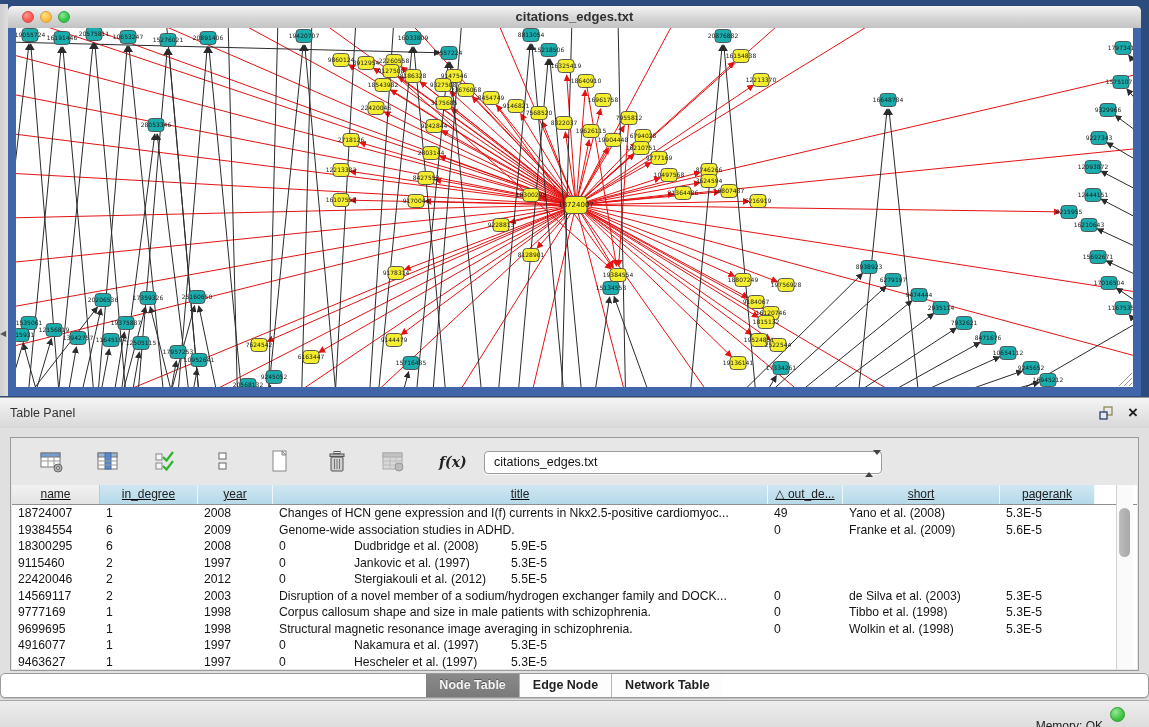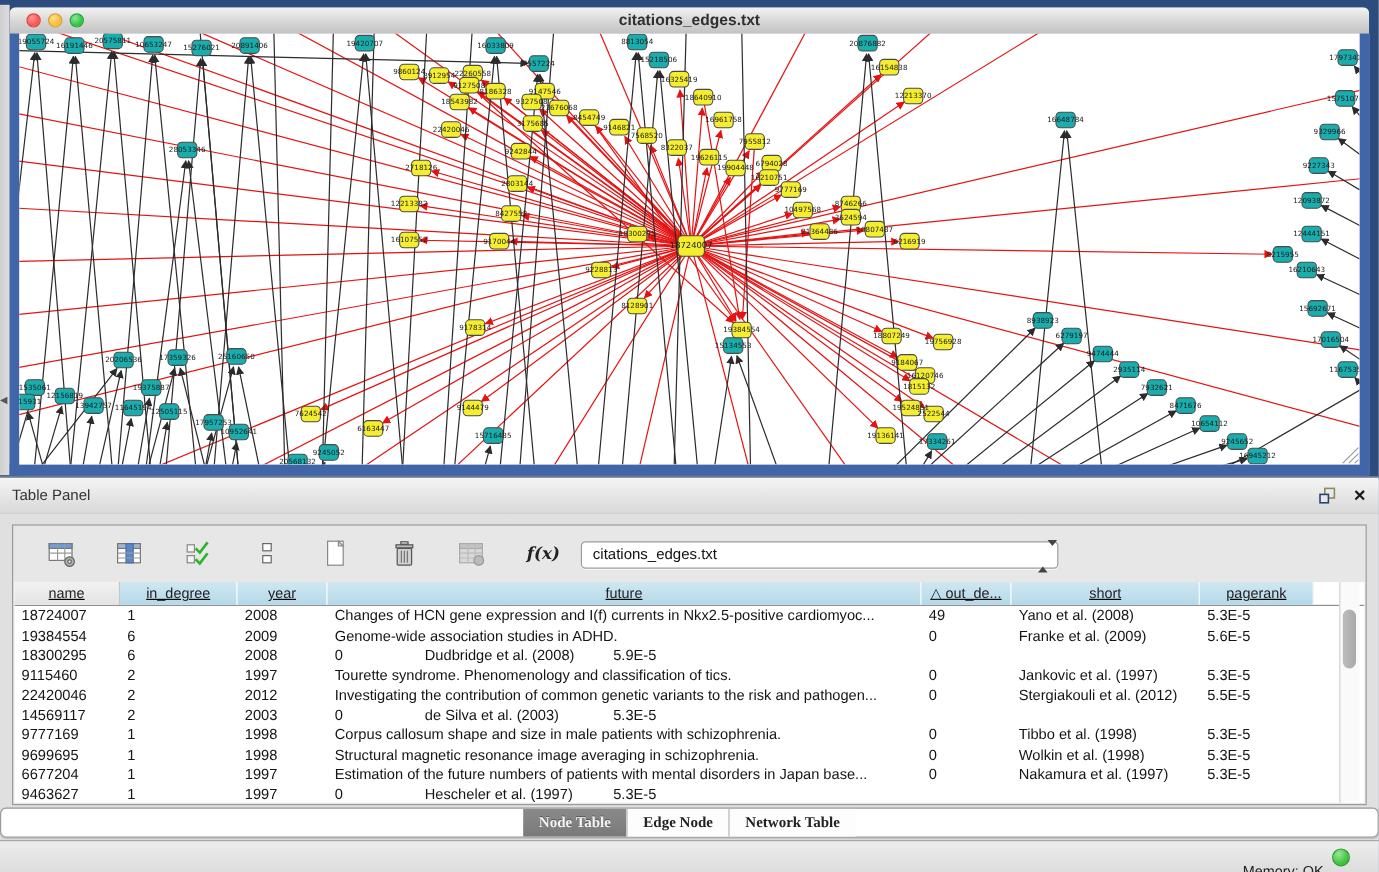--- a/index.html
+++ b/index.html
@@ -70,21 +70,21 @@
     overflow:hidden;white-space:nowrap;}
   .col0{width:88px;} .col1{width:98px;} .col2{width:75px;} .col3{width:495px;}
   .col4{width:75px;} .col5{width:157px;} .col6{width:95px;}
   #vscroll{left:1116px;top:485px;width:16px;height:184px;background:#fafafa;border-left:1px solid #d2d2d2;}
   #vthumb{left:2px;top:23px;width:11px;height:49px;background:linear-gradient(90deg,#bdbdbd,#a8a8a8);
     border-radius:6px;cursor:pointer;}
 
   
   #table-tabs{left:0;top:673px;width:1149px;height:23px;display:flex;justify-content:center;}
   .seg{height:39px;line-height:22px;padding:0 13px;font-size:12.5px;font-weight:bold;color:#222;
-    background:#fdfdfd;border-left:1px solid #b5b5b5;cursor:pointer;font-family:Liberation Serif, serif;}
+    background:#fdfdfd;border-left:1px solid #b5b5b5;cursor:pointer;}
   .seg:first-child{border-left:none;}
   .seg.active{background:linear-gradient(#8a8a8a,#6e6e6e);color:#f4f4f4;text-shadow:0 -1px 0 #555;}
 
   
   #statusbar{left:0;top:700px;width:1149px;height:27px;background:linear-gradient(#ededed,#dcdcdc);
     border-top:1px solid #a8a8a8;}
   #memory-label{right:46px;top:12px;height:27px;line-height:27px;font-size:12px;color:#222;}
   #memory-indicator{right:24px;top:6px;width:15px;height:15px;border-radius:50%;cursor:pointer;
     background:radial-gradient(circle at 35% 30%,#96e896,#3cc13c 65%);border:1px solid #2f9a2f;box-sizing:border-box;}
 </style>
@@ -592,21 +592,21 @@
     <span class="val">citations_edges.txt</span>
     <span class="spinner"><span class="up"></span><span class="dn"></span></span>
   </div>
 </div>
 
 <div class="abs" id="tbl">
   <div id="thead">
       <div class="th col0 plain">name</div>
       <div class="th col1">in_degree</div>
       <div class="th col2">year</div>
-      <div class="th col3">future</div>
+      <div class="th col3">title</div>
       <div class="th col4">△ out_de...</div>
       <div class="th col5">short</div>
       <div class="th col6">pagerank</div>
     </div>
   <div id="tbody">
       <div class="tr">
         <div class="td col0">18724007</div>
         <div class="td col1">1</div>
         <div class="td col2">2008</div>
         <div class="td col3">Changes of HCN gene expression and I(f) currents in Nkx2.5-positive cardiomyoc...</div>
@@ -628,38 +628,37 @@
         <div class="td col1">6</div>
         <div class="td col2">2008</div>
         <div class="td col4">0</div>
         <div class="td col5">Dudbridge et al. (2008)</div>
         <div class="td col6">5.9E-5</div>
       </div>
       <div class="tr">
         <div class="td col0">9115460</div>
         <div class="td col1">2</div>
         <div class="td col2">1997</div>
-        <div class="td col3">Tourette syndrome. Phenomenology and classification of tics.</div>
         <div class="td col4">0</div>
         <div class="td col5">Jankovic et al. (1997)</div>
         <div class="td col6">5.3E-5</div>
       </div>
       <div class="tr">
         <div class="td col0">22420046</div>
         <div class="td col1">2</div>
         <div class="td col2">2012</div>
-        <div class="td col3">Investigating the contribution of common genetic variants to the risk and pathogen...</div>
         <div class="td col4">0</div>
         <div class="td col5">Stergiakouli et al. (2012)</div>
         <div class="td col6">5.5E-5</div>
       </div>
       <div class="tr">
         <div class="td col0">14569117</div>
         <div class="td col1">2</div>
         <div class="td col2">2003</div>
+        <div class="td col3">Disruption of a novel member of a sodium/hydrogen exchanger family and DOCK...</div>
         <div class="td col4">0</div>
         <div class="td col5">de Silva et al. (2003)</div>
         <div class="td col6">5.3E-5</div>
       </div>
       <div class="tr">
         <div class="td col0">9777169</div>
         <div class="td col1">1</div>
         <div class="td col2">1998</div>
         <div class="td col3">Corpus callosum shape and size in male patients with schizophrenia.</div>
         <div class="td col4">0</div>
@@ -669,24 +668,23 @@
       <div class="tr">
         <div class="td col0">9699695</div>
         <div class="td col1">1</div>
         <div class="td col2">1998</div>
         <div class="td col3">Structural magnetic resonance image averaging in schizophrenia.</div>
         <div class="td col4">0</div>
         <div class="td col5">Wolkin et al. (1998)</div>
         <div class="td col6">5.3E-5</div>
       </div>
       <div class="tr">
-        <div class="td col0">6677204</div>
+        <div class="td col0">4916077</div>
         <div class="td col1">1</div>
         <div class="td col2">1997</div>
-        <div class="td col3">Estimation of the future numbers of patients with mental disorders in Japan base...</div>
         <div class="td col4">0</div>
         <div class="td col5">Nakamura et al. (1997)</div>
         <div class="td col6">5.3E-5</div>
       </div>
       <div class="tr">
         <div class="td col0">9463627</div>
         <div class="td col1">1</div>
         <div class="td col2">1997</div>
         <div class="td col4">0</div>
         <div class="td col5">Hescheler et al. (1997)</div>

